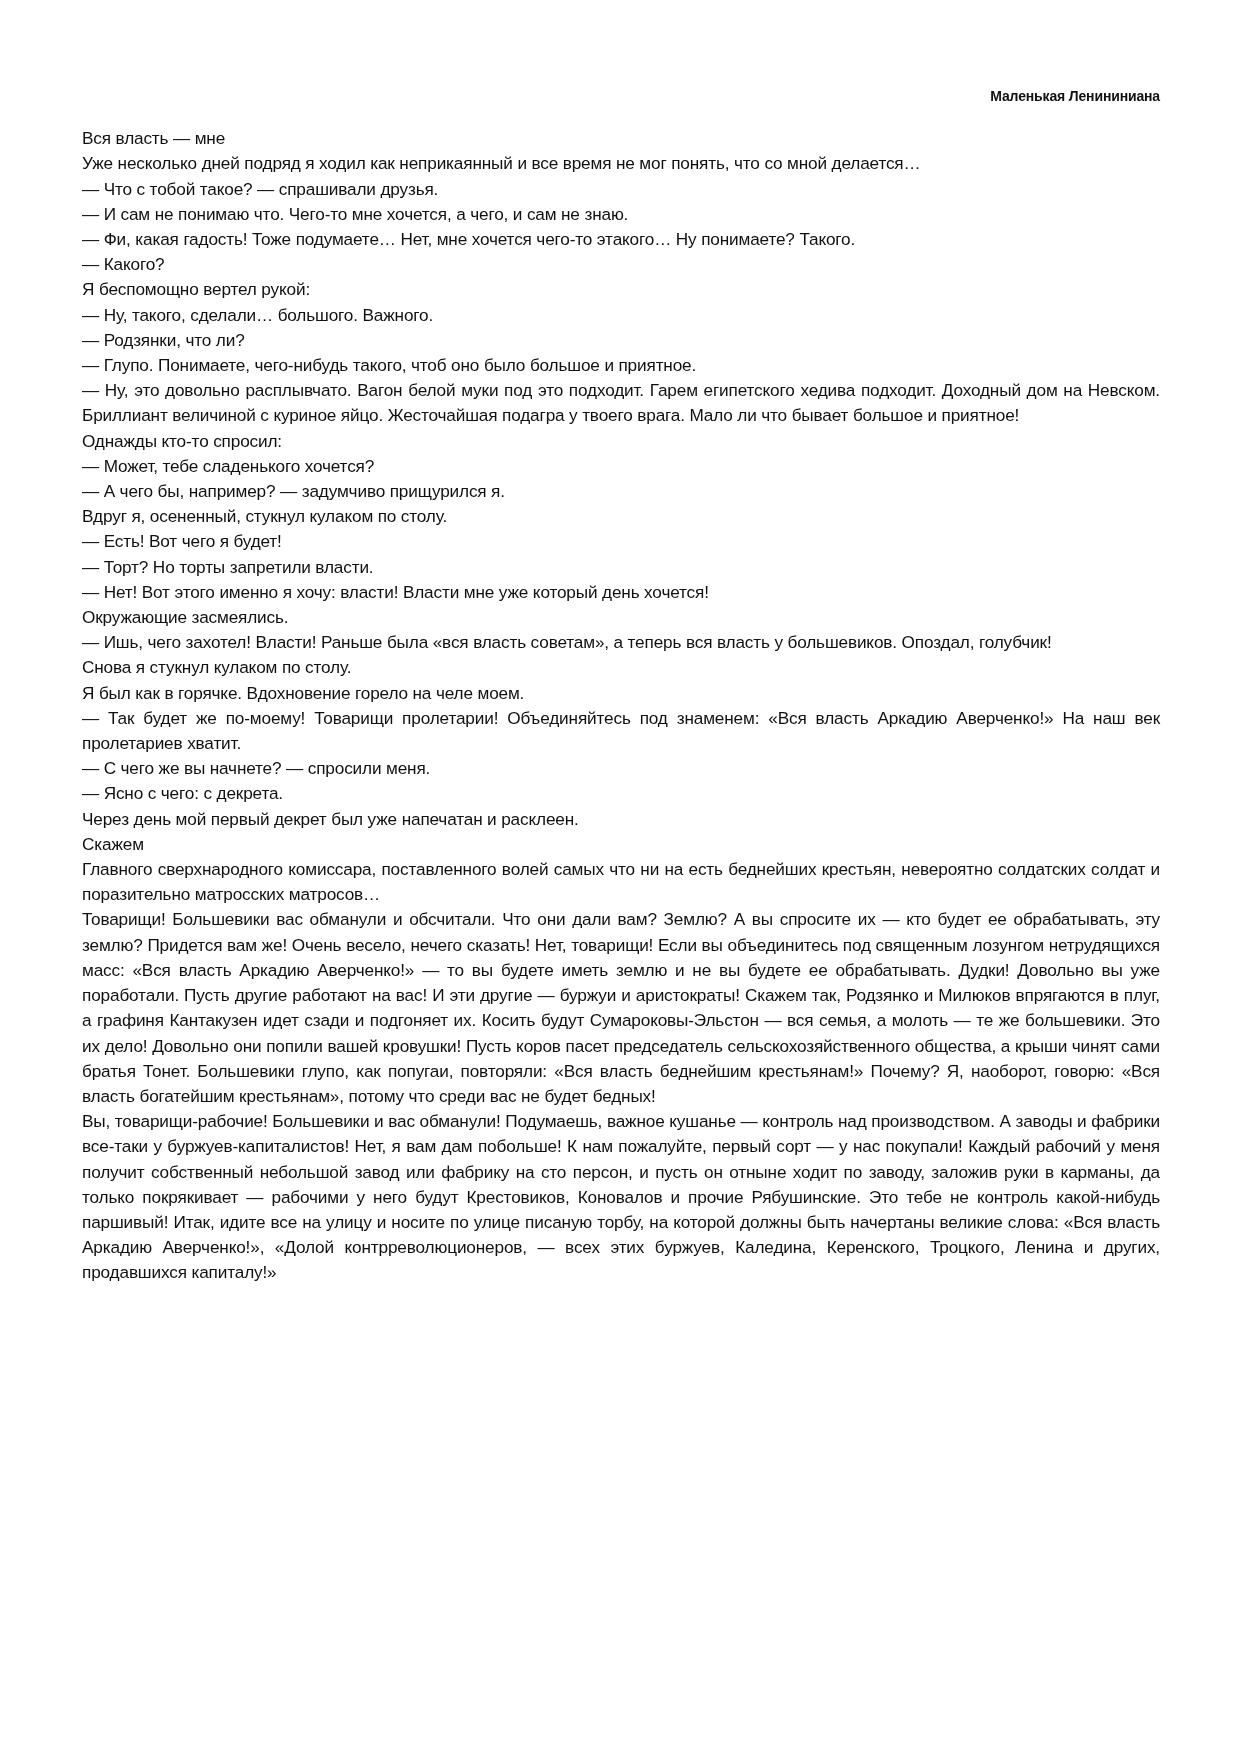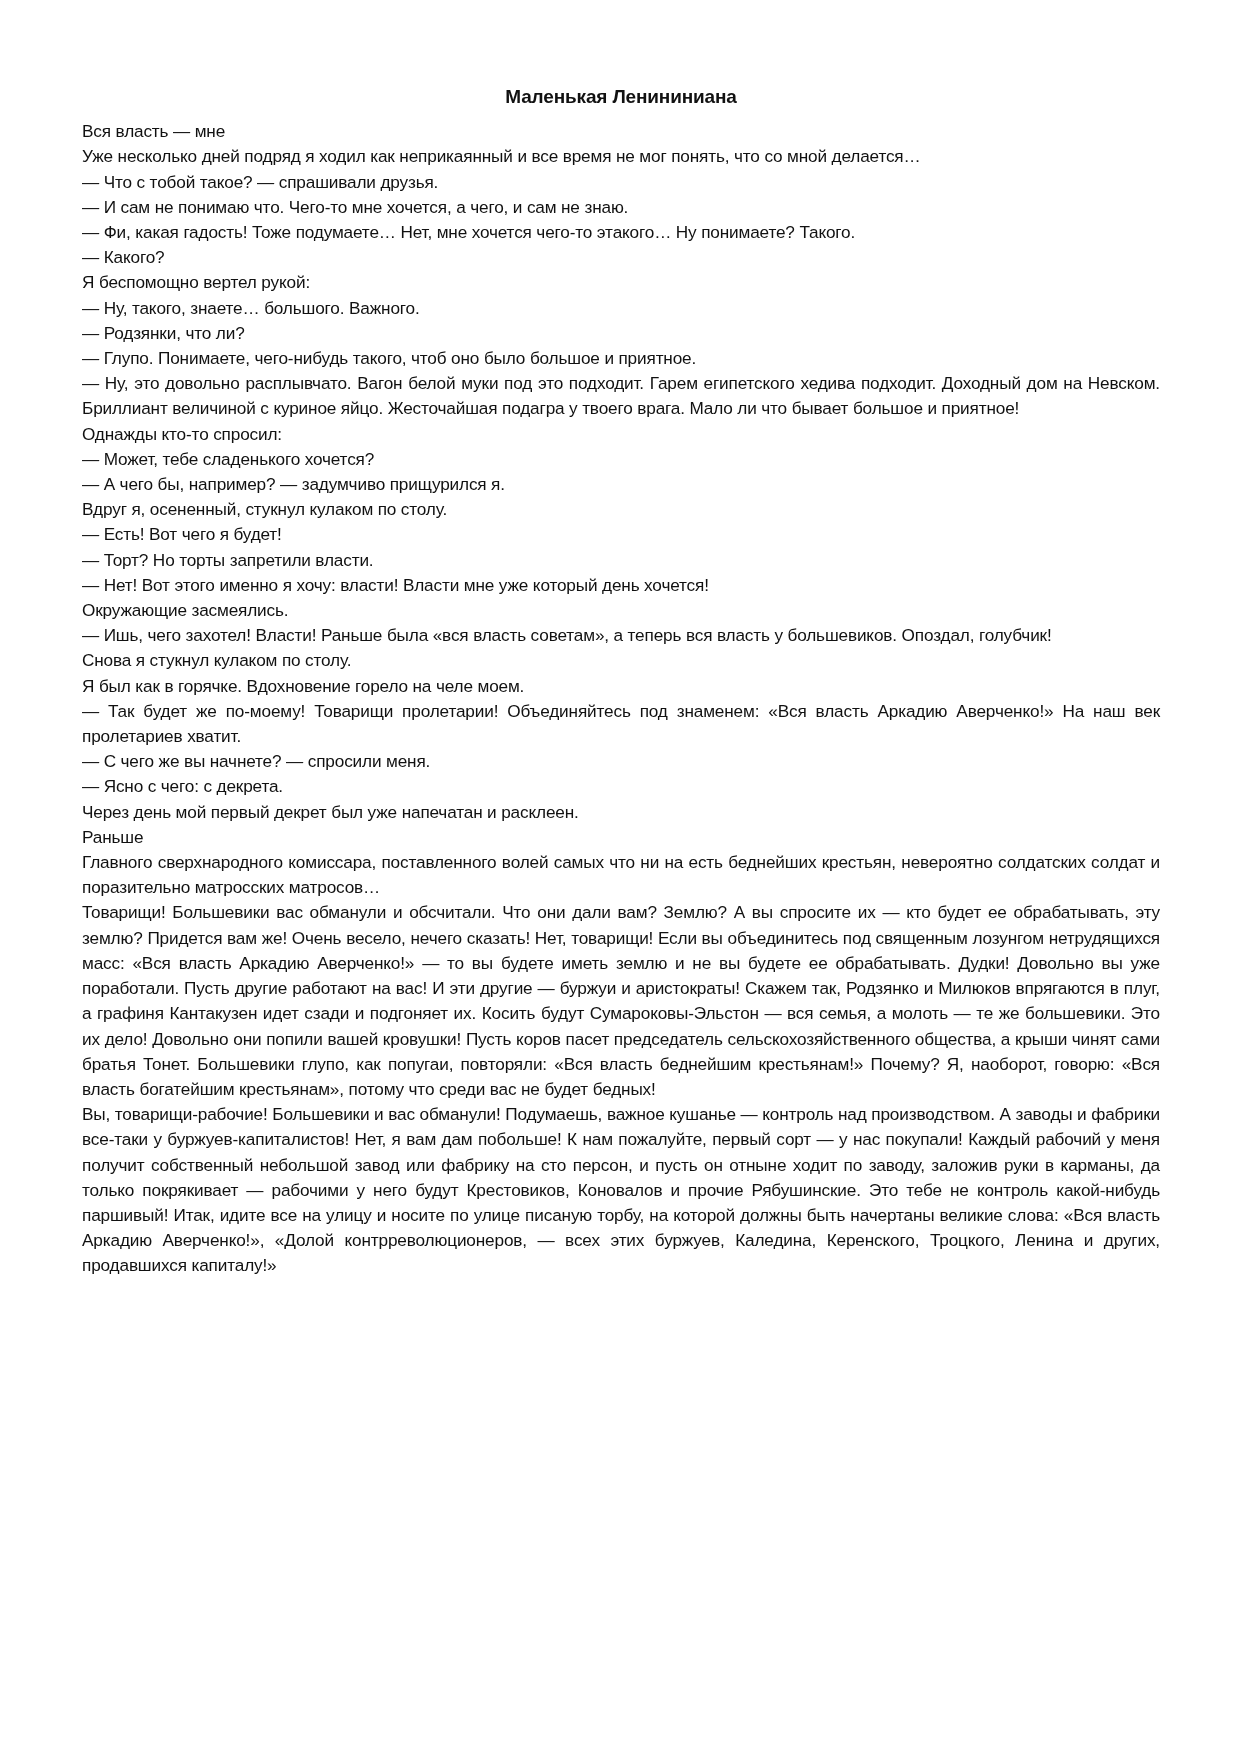--- a/index.html
+++ b/index.html
@@ -4,55 +4,55 @@
 <style>
   html, body { margin: 0; padding: 0; background: #ffffff; }
   body { width: 1242px; height: 1755px; overflow: hidden; position: relative; }
   .page {
     position: absolute; left: 82px; top: 84px; width: 1078px;
     font-family: "Liberation Sans", sans-serif;
     font-size: 17.2px; line-height: 25.2px; color: #111111;
     letter-spacing: -0.15px;
   }
   .title {
-    text-align: center; font-weight: bold; font-size: 19px;
-    height: 25.2px; margin-bottom: 10px;
+    text-align: right; font-weight: bold; font-size: 14px;
+    height: 25.2px; margin-bottom: 17px;
   }
   .p { text-align: justify; text-align-last: left; margin: 0; }
 </style>
 </head>
 <body>
 
 <div class="page">
   <div class="title">Маленькая Ленининиана</div>
   <div id="body">
     <p class="p">Вся власть — мне</p>
     <p class="p">Уже несколько дней подряд я ходил как неприкаянный и все время не мог понять, что со мной делается…</p>
     <p class="p">— Что с тобой такое? — спрашивали друзья.</p>
     <p class="p">— И сам не понимаю что. Чего-то мне хочется, а чего, и сам не знаю.</p>
     <p class="p">— Фи, какая гадость! Тоже подумаете… Нет, мне хочется чего-то этакого… Ну понимаете? Такого.</p>
     <p class="p">— Какого?</p>
     <p class="p">Я беспомощно вертел рукой:</p>
-    <p class="p">— Ну, такого, знаете… большого. Важного.</p>
+    <p class="p">— Ну, такого, сделали… большого. Важного.</p>
     <p class="p">— Родзянки, что ли?</p>
     <p class="p">— Глупо. Понимаете, чего-нибудь такого, чтоб оно было большое и приятное.</p>
     <p class="p">— Ну, это довольно расплывчато. Вагон белой муки под это подходит. Гарем египетского хедива подходит. Доходный дом на Невском. Бриллиант величиной с куриное яйцо. Жесточайшая подагра у твоего врага. Мало ли что бывает большое и приятное!</p>
     <p class="p">Однажды кто-то спросил:</p>
     <p class="p">— Может, тебе сладенького хочется?</p>
     <p class="p">— А чего бы, например? — задумчиво прищурился я.</p>
     <p class="p">Вдруг я, осененный, стукнул кулаком по столу.</p>
     <p class="p">— Есть! Вот чего я будет!</p>
     <p class="p">— Торт? Но торты запретили власти.</p>
     <p class="p">— Нет! Вот этого именно я хочу: власти! Власти мне уже который день хочется!</p>
     <p class="p">Окружающие засмеялись.</p>
     <p class="p">— Ишь, чего захотел! Власти! Раньше была «вся власть советам», а теперь вся власть у большевиков. Опоздал, голубчик!</p>
     <p class="p">Снова я стукнул кулаком по столу.</p>
     <p class="p">Я был как в горячке. Вдохновение горело на челе моем.</p>
     <p class="p">— Так будет же по-моему! Товарищи пролетарии! Объединяйтесь под знаменем: «Вся власть Аркадию Аверченко!» На наш век пролетариев хватит.</p>
     <p class="p">— С чего же вы начнете? — спросили меня.</p>
     <p class="p">— Ясно с чего: с декрета.</p>
     <p class="p">Через день мой первый декрет был уже напечатан и расклеен.</p>
-    <p class="p">Раньше</p>
+    <p class="p">Скажем</p>
     <p class="p">Главного сверхнародного комиссара, поставленного волей самых что ни на есть беднейших крестьян, невероятно солдатских солдат и поразительно матросских матросов…</p>
     <p class="p">Товарищи! Большевики вас обманули и обсчитали. Что они дали вам? Землю? А вы спросите их — кто будет ее обрабатывать, эту землю? Придется вам же! Очень весело, нечего сказать! Нет, товарищи! Если вы объединитесь под священным лозунгом нетрудящихся масс: «Вся власть Аркадию Аверченко!» — то вы будете иметь землю и не вы будете ее обрабатывать. Дудки! Довольно вы уже поработали. Пусть другие работают на вас! И эти другие — буржуи и аристократы! Скажем так, Родзянко и Милюков впрягаются в плуг, а графиня Кантакузен идет сзади и подгоняет их. Косить будут Сумароковы-Эльстон — вся семья, а молоть — те же большевики. Это их дело! Довольно они попили вашей кровушки! Пусть коров пасет председатель сельскохозяйственного общества, а крыши чинят сами братья Тонет. Большевики глупо, как попугаи, повторяли: «Вся власть беднейшим крестьянам!» Почему? Я, наоборот, говорю: «Вся власть богатейшим крестьянам», потому что среди вас не будет бедных!</p>
     <p class="p">Вы, товарищи-рабочие! Большевики и вас обманули! Подумаешь, важное кушанье — контроль над производством. А заводы и фабрики все-таки у буржуев-капиталистов! Нет, я вам дам побольше! К нам пожалуйте, первый сорт — у нас покупали! Каждый рабочий у меня получит собственный небольшой завод или фабрику на сто персон, и пусть он отныне ходит по заводу, заложив руки в карманы, да только покрякивает — рабочими у него будут Крестовиков, Коновалов и прочие Рябушинские. Это тебе не контроль какой-нибудь паршивый! Итак, идите все на улицу и носите по улице писаную торбу, на которой должны быть начертаны великие слова: «Вся власть Аркадию Аверченко!», «Долой контрреволюционеров, — всех этих буржуев, Каледина, Керенского, Троцкого, Ленина и других, продавшихся капиталу!»</p>
   </div>
 </div>
 
 </body></html>

